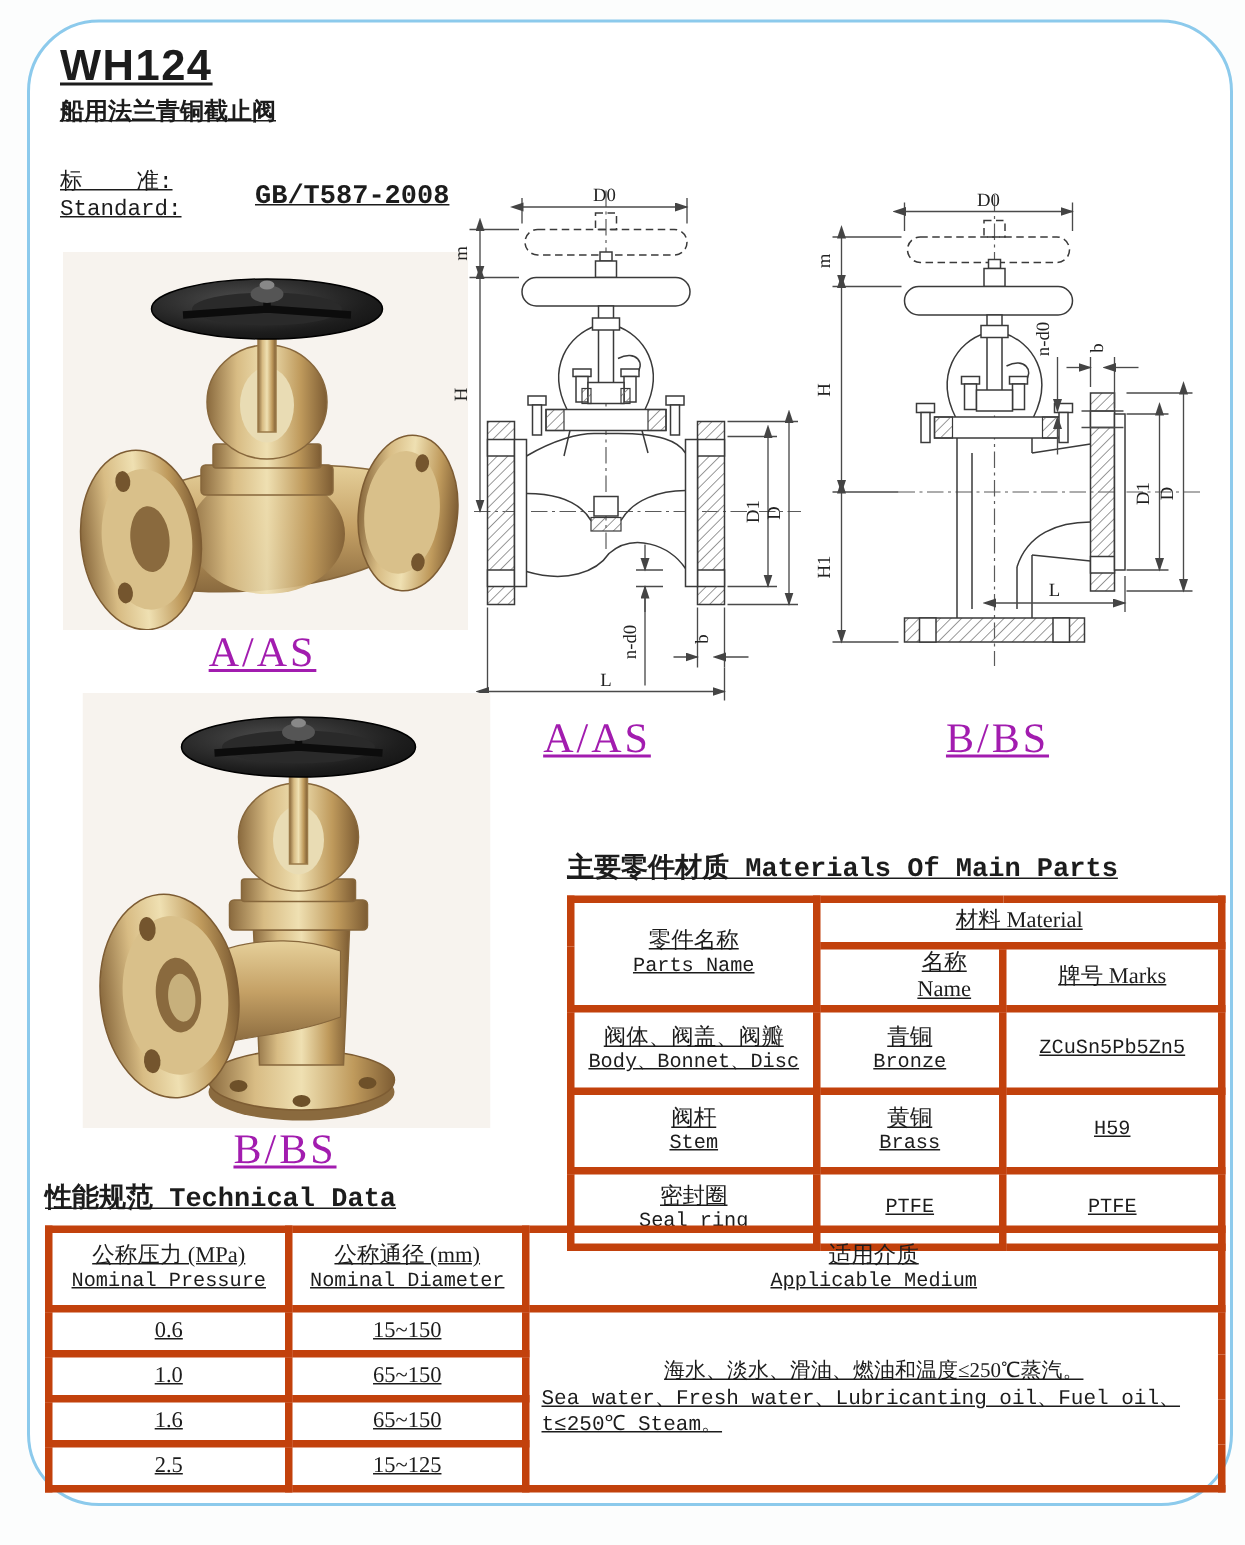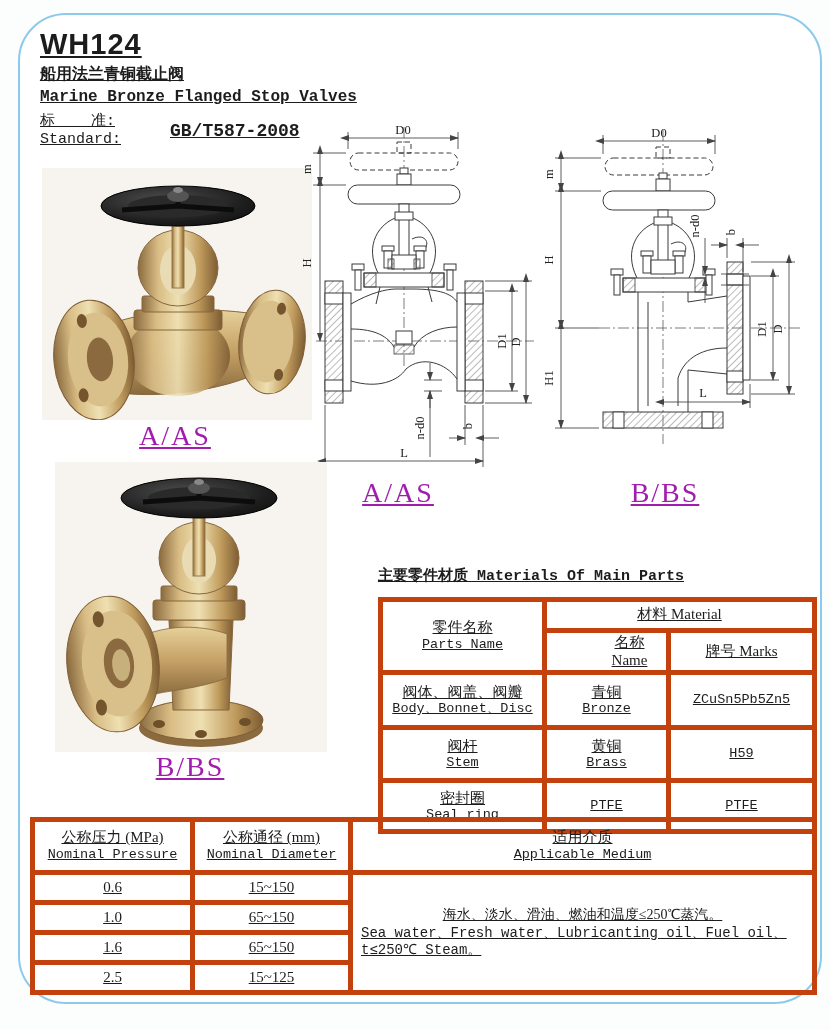--- a/index.html
+++ b/index.html
@@ -9,21 +9,21 @@
   .abs{position:absolute;text-decoration:underline;}
   
   .model{left:40px;top:28px;font-size:29px;font-weight:bold;letter-spacing:1px;}
   .t-cn{left:40px;top:64px;font-size:16px;font-weight:bold;}
   .t-en{left:40px;top:88px;font-size:16px;font-weight:bold;font-family:"Liberation Mono",monospace;}
   .std{left:40px;top:113px;font-size:15px;font-family:"Liberation Mono",monospace;line-height:18px;white-space:pre;}
   .std-val{left:133px;top:121px;font-size:18px;font-weight:bold;font-family:"Liberation Mono",monospace;margin-left:37px;}
   
   .figlab{width:130px;text-align:center;font-family:"Liberation Serif",serif;font-size:28px;color:#a21caf;letter-spacing:2px;}
   
-  .sec-title{font-size:15px;font-weight:bold;font-family:"Liberation Mono",monospace;}
+  .sec-title{font-size:18px;font-weight:bold;font-family:"Liberation Mono",monospace;}
   
   table{border-collapse:collapse;table-layout:fixed;}
   td{border:5px solid #c2410c;text-align:center;vertical-align:middle;padding:1px 2px;
      font-family:"Liberation Serif",serif;font-size:15px;line-height:1.18;}
   td .en{font-family:"Liberation Mono",monospace;font-size:13.5px;display:block;}
   td .cn{display:block;}
   .medium-cell{text-align:left;}
   .medium-cell .cn{text-align:center;font-size:14px;display:block;margin-bottom:2px;}
   .medium-cell .en{display:block;font-size:14px;padding-left:6px;}
   
@@ -35,21 +35,20 @@
   text.dt{font-family:"Liberation Serif",serif;font-size:12.5px;fill:#222;}
 </style>
 </head>
 <body>
 
 <div id="page">
   <div id="frame"></div>
 
   <div class="abs model">WH124</div>
   <div class="abs t-cn">船用法兰青铜截止阀</div>
-  <div class="abs t-en">Marine Bronze Flanged Stop Valves</div>
   <div class="abs std"><span>标    准:</span><br><span>Standard:</span></div>
   <div class="abs std-val">GB/T587-2008</div>
 
   <div class="abs" style="left:42px;top:168px;">
     <svg width="270" height="252" viewBox="0 0 270 252">
       <defs>
         <linearGradient id="gB" x1="0" y1="0" x2="1" y2="0">
           <stop offset="0" stop-color="#8a6a3e"></stop>
             <stop offset="0.25" stop-color="#d8bc84"></stop>
           <stop offset="0.5" stop-color="#efe0b2"></stop>
@@ -403,20 +402,21 @@
       <td>
             <span class="en">PTFE</span>
           </td>
       <td>
             <span class="en">PTFE</span>
           </td>
     </tr>
   </tbody>
     </table>
 
+  <div class="abs sec-title" style="left:30px;top:786px;font-size:18px;">性能规范  Technical Data</div>
   <table class="abs" style="left:30px;top:817px;width:782px;">
     <colgroup>
         <col style="width:160px">
         <col style="width:158px">
         <col style="width:464px">
       </colgroup>
     <tbody>
         <tr>
       <td style="height:46px;">
         <span class="cn">公称压力 (MPa)</span>

